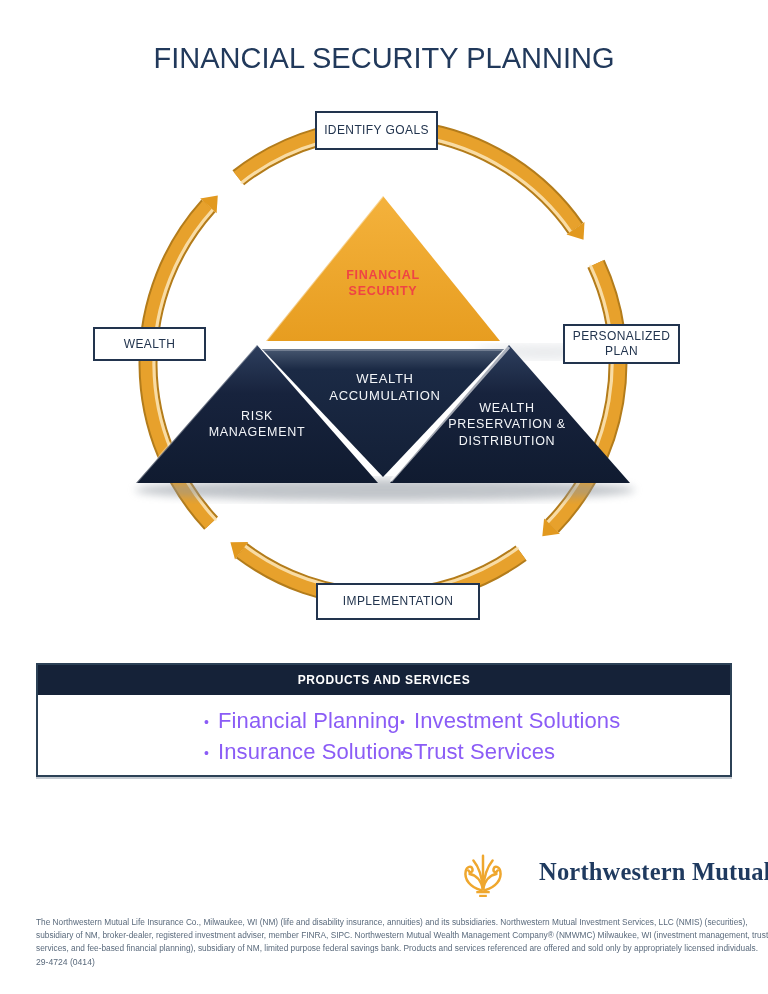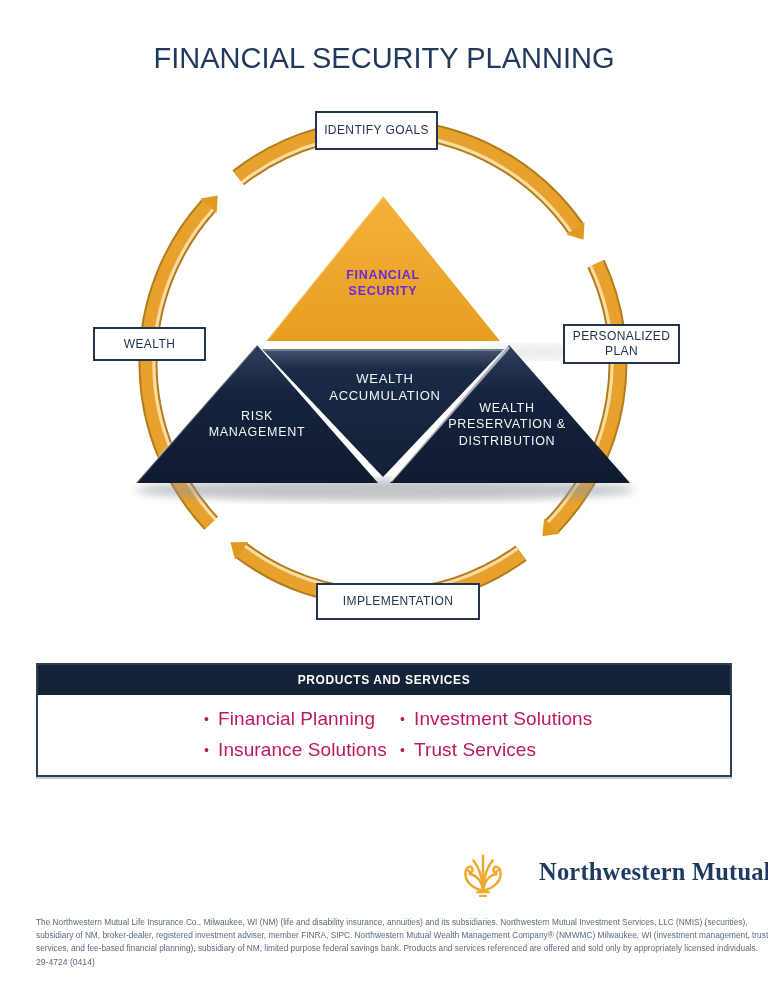--- a/index.html
+++ b/index.html
@@ -14,33 +14,33 @@
   .diagram-svg{position:absolute;left:0;top:0;}
   .stage-box{
     position:absolute;background:#ffffff;border:2px solid #22344E;
     display:flex;align-items:center;justify-content:center;text-align:center;
     font-size:12px;color:#22344E;letter-spacing:.4px;line-height:1.25;box-sizing:border-box;
   }
   .pyr-label{
     position:absolute;text-align:center;letter-spacing:.7px;line-height:1.3;
     font-size:12.5px;font-weight:500;
   }
-  .pyr-label.dark{color:#6d28d9;}
+  .pyr-label.dark{color:#ef4444;}
   .pyr-label.light{color:#F4F6F9;}
   .products{
     position:absolute;left:36px;top:663px;width:696px;height:114px;
     background:#ffffff;border:2px solid #2C4156;box-sizing:border-box;
     box-shadow:0 2px 0 rgba(90,105,125,.35);
   }
   .products-header{
     height:30px;background:#152238;color:#ffffff;display:flex;align-items:center;
     justify-content:center;font-size:12px;font-weight:600;letter-spacing:.6px;
   }
   .product-item{
-    position:absolute;font-size:19px;color:#be185d;letter-spacing:.1px;white-space:nowrap;
+    position:absolute;font-size:22px;color:#8b5cf6;letter-spacing:.1px;white-space:nowrap;
   }
   .product-item::before{content:"\2022";margin-right:9px;font-size:14px;position:relative;top:-1px;}
   .logo{
     position:absolute;left:460px;top:845px;display:flex;align-items:center;height:54px;
   }
   .logo-icon{margin-right:9px;}
   .logo-word{
     font-family:"Liberation Serif",serif;font-weight:700;font-size:24.5px;color:#1F3A5F;
     letter-spacing:.2px;white-space:nowrap;margin-left:24px;
   }

